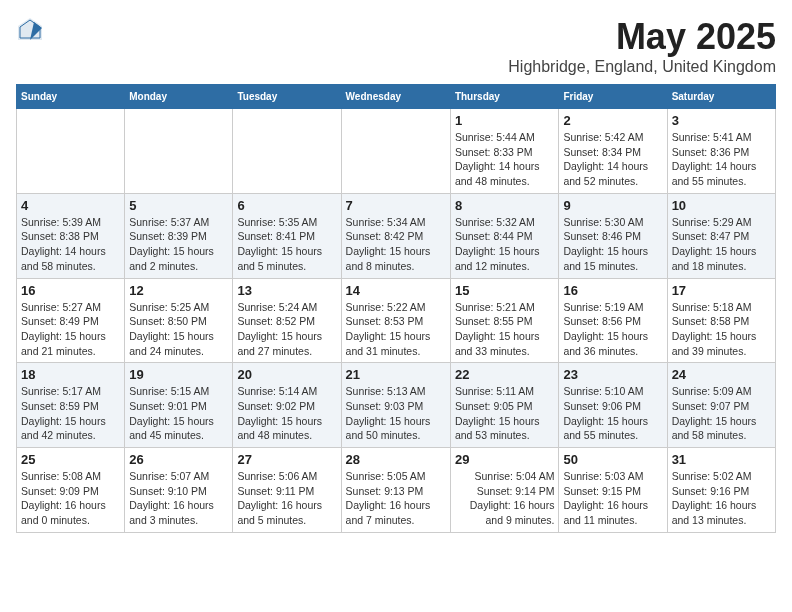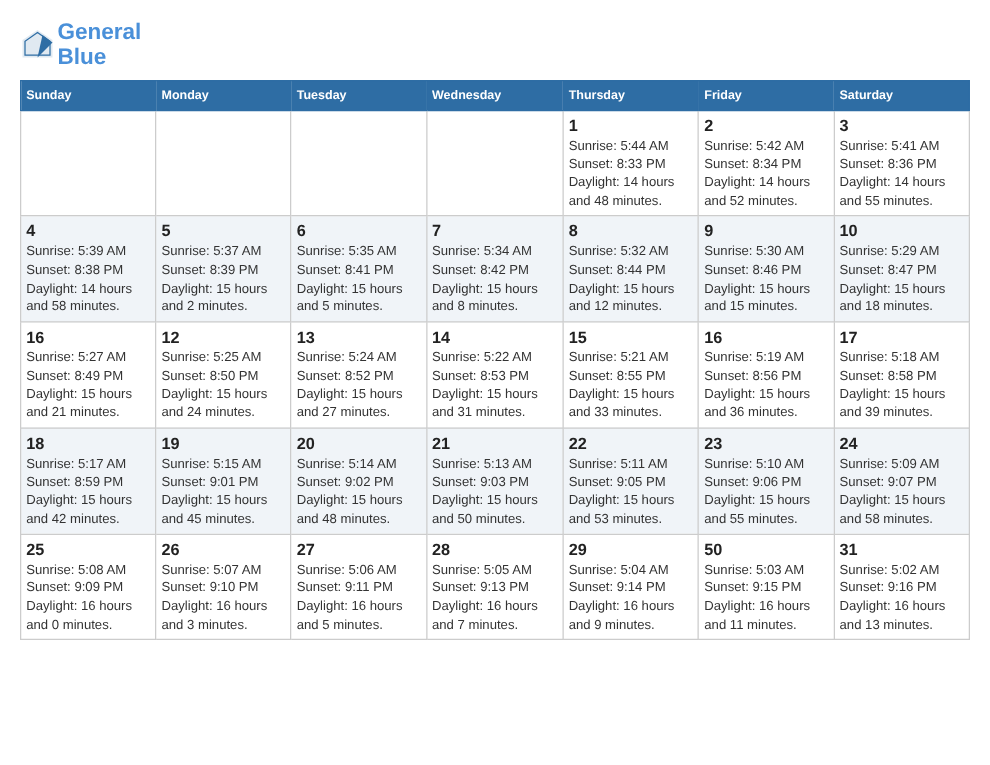--- a/index.html
+++ b/index.html
@@ -92,24 +92,24 @@
 </head>
 <body>
 
 <div class="header">
   <div class="logo">
     <svg class="logo-icon" viewBox="0 0 28 28">
       <polygon points="14,2 26,10 26,24 2,24 2,10" fill="#2e6da4" opacity="0.15"></polygon>
       <polygon points="14,4 24,11 24,22 4,22 4,11" fill="none" stroke="#2e6da4" stroke-width="1"></polygon>
       <polygon points="18,6 26,12 14,24" fill="#2e6da4"></polygon>
     </svg>
-    <div class="logo-text">
-      <div><span>General</span></div>
-      <div><span style="color:#4a90d9">Blue</span></div>
-    </div>
+  </div>
+  <div class="title-block">
+    <div class="main-title">May 2025</div>
+    <div class="subtitle">Highbridge, England, United Kingdom</div>
   </div>
 </div>
 
 <table>
   <thead>
     <tr>
     <th>Sunday</th>
         <th>Monday</th>
         <th>Tuesday</th>
         <th>Wednesday</th>
@@ -323,21 +323,21 @@
         </td>
         <td>
           <span class="day-num">28</span>
           <div class="day-detail" style="white-space: pre-line;">Sunrise: 5:05 AM
 Sunset: 9:13 PM
 Daylight: 16 hours
 and 7 minutes.</div>
         </td>
         <td>
           <span class="day-num">29</span>
-          <div class="day-detail" style="white-space: pre-line;">Sunrise: 5:04 AM
+          <div class="day-detail" style="white-space: pre-line; text-align: right;">Sunrise: 5:04 AM
 Sunset: 9:14 PM
 Daylight: 16 hours
 and 9 minutes.</div>
         </td>
         <td>
           <span class="day-num">50</span>
           <div class="day-detail" style="white-space: pre-line;">Sunrise: 5:03 AM
 Sunset: 9:15 PM
 Daylight: 16 hours
 and 11 minutes.</div>

